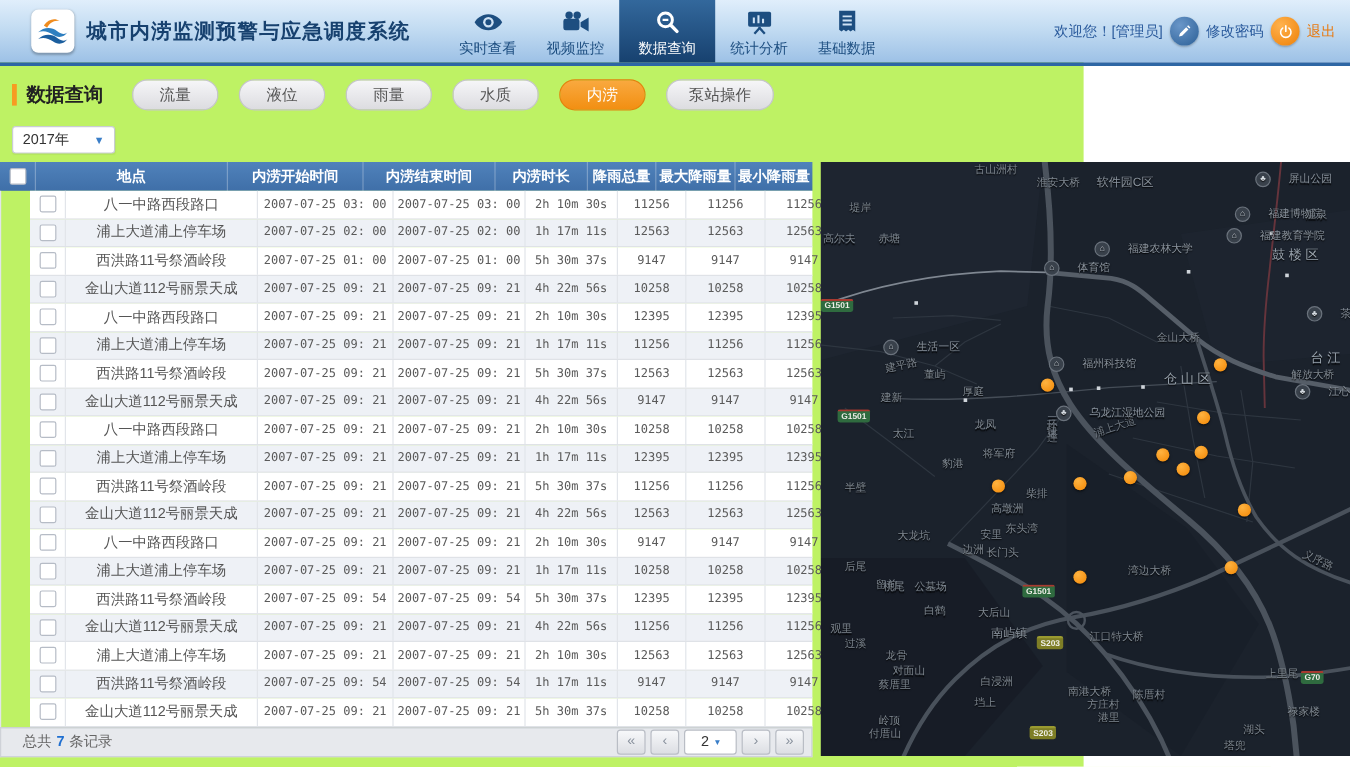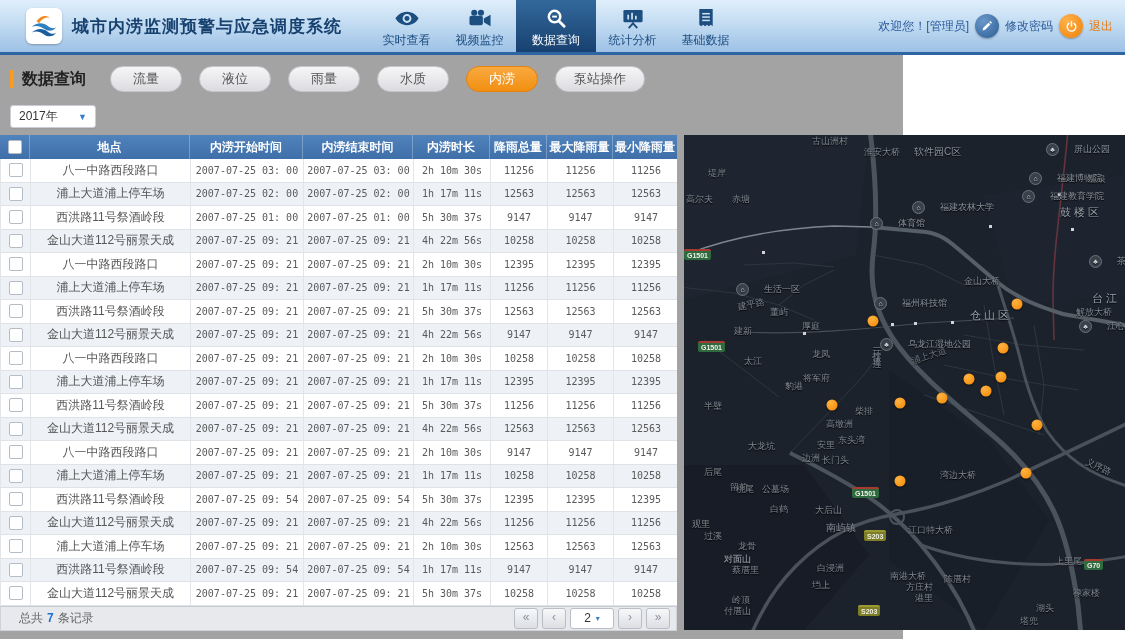--- a/index.html
+++ b/index.html
@@ -1,17 +1,17 @@
 <!DOCTYPE html>
 <html><head>
 <meta charset="utf-8">
 <style>
   html,body{margin:0;padding:0;background:#fff;}
   body{width:1125px;height:639px;overflow:hidden;font-family:"Liberation Sans","DejaVu Sans",sans-serif;}
-  .stage{position:relative;width:903px;height:639px;background:#a3a3a3;}
+  .stage{position:relative;width:903px;height:639px;background:#bef264;}
 
   
   .app-header{position:absolute;top:0;left:0;width:1125px;height:52px;
     background:linear-gradient(#e0eefb,#c3dcf2 45%,#9dc1e6);
     border-bottom:3px solid #2e66a4;display:flex;align-items:center;}
   .logo{width:36px;height:36px;background:#fff;border-radius:6px;margin-left:26px;
     box-shadow:0 1px 2px rgba(0,0,0,.25);display:flex;align-items:center;justify-content:center;flex:0 0 auto;}
   .app-title{font-size:17px;font-weight:bold;color:#17416f;margin:0 0 0 10px;letter-spacing:1px;white-space:nowrap;}
   .main-nav{display:flex;align-items:stretch;height:52px;margin-left:28px;}
   .nav-item{width:73px;height:52px;display:flex;flex-direction:column;align-items:center;justify-content:center;
@@ -48,21 +48,21 @@
   .thead .cell{border-right:1px solid rgba(255,255,255,.28);}
   .cell{display:flex;align-items:center;justify-content:center;height:100%;box-sizing:border-box;overflow:hidden;white-space:nowrap;}
   .c0{width:30px;flex:0 0 auto;}
   .c1{width:160px;flex:0 0 auto;}
   .c2{width:113px;flex:0 0 auto;}
   .c3{width:110px;flex:0 0 auto;}
   .c4{width:77px;flex:0 0 auto;}
   .c5{width:57px;flex:0 0 auto;}
   .c6{width:66px;flex:0 0 auto;}
   .c7{width:64px;flex:0 0 auto;border-right:none !important;font-family:Liberation Mono, monospace;}
-  .tbody{border-left:1px solid #e2e5ea;}
+  .tbody{border-left:1px solid #e2e5ea;padding-left:24px;}
   .trow{height:23.5px;display:flex;align-items:center;background:#fff;border-bottom:1px solid #dfe2e7;font-size:12px;color:#555;box-sizing:border-box;}
   .trow:nth-child(even){background:#eef1f6;}
   .trow .cell{border-right:1px solid #e2e5ea;}
   .trow .num{font-family:"DejaVu Sans Mono","Liberation Mono",monospace;font-size:10px;color:#5a5a5a;}
   .checkbox{width:12px;height:12px;background:#fff;border:1px solid #b6bcc6;border-radius:2px;cursor:pointer;}
   .tfoot{height:23px;background:#e7e9ed;border:1px solid #cfd2d8;border-top:1px solid #c8ccd2;display:flex;align-items:center;
     font-size:12px;color:#666;padding:0 6px 0 18px;box-sizing:content-box;}
   .tfoot b{color:#1f6fd0;margin:0 4px;}
   .pager{margin-left:auto;display:flex;align-items:center;gap:4px;}
   .pager .pbtn{width:22px;height:19px;border:1px solid #b9bdc5;border-radius:3px;background:linear-gradient(#f7f8fa,#dcdee3);
@@ -541,21 +541,21 @@
         <span class="mlabel " style="left: 280px; top: 140px;">金山大桥</span>
         <span class="mlabel district" style="left: 408px; top: 156px;">台江</span>
         <span class="mlabel " style="left: 392px; top: 171px;">解放大桥</span>
         <span class="mlabel " style="left: 54px; top: 166px; transform: rotate(-12deg);">建平路</span>
         <span class="mlabel " style="left: 86px; top: 171px;">董屿</span>
         <span class="mlabel " style="left: 50px; top: 190px;">建新</span>
         <span class="mlabel " style="left: 118px; top: 185px;">厚庭</span>
         <span class="mlabel district" style="left: 286px; top: 173px;">仓山区</span>
         <span class="mlabel " style="left: 128px; top: 213px;">龙凤</span>
         <span class="mlabel " style="left: 60px; top: 220px;">太江</span>
-        <span class="mlabel " style="left: 119px; top: 237px;">将军府</span>
+        <span class="mlabel " style="left: 135px; top: 237px;">将军府</span>
         <span class="mlabel " style="left: 101px; top: 245px;">豹港</span>
         <span class="mlabel " style="left: 20px; top: 265px;">半壁</span>
         <span class="mlabel " style="left: 171px; top: 270px;">柴排</span>
         <span class="mlabel " style="left: 142px; top: 283px;">高墩洲</span>
         <span class="mlabel " style="left: 64px; top: 305px;">大龙坑</span>
         <span class="mlabel " style="left: 154px; top: 299px;">东头湾</span>
         <span class="mlabel " style="left: 133px; top: 304px;">安里</span>
         <span class="mlabel " style="left: 118px; top: 317px;">边洲</span>
         <span class="mlabel " style="left: 138px; top: 319px;">长门头</span>
         <span class="mlabel " style="left: 20px; top: 331px;">后尾</span>
@@ -563,21 +563,21 @@
         <span class="mlabel " style="left: 256px; top: 334px;">湾边大桥</span>
         <span class="mlabel " style="left: 52px; top: 348px;">桃尾</span>
         <span class="mlabel " style="left: 78px; top: 348px;">公墓场</span>
         <span class="mlabel " style="left: 86px; top: 368px;">白鹤</span>
         <span class="mlabel " style="left: 131px; top: 369px;">大后山</span>
         <span class="mlabel " style="left: 8px; top: 383px;">观里</span>
         <span class="mlabel md" style="left: 142px; top: 386px;">南屿镇</span>
         <span class="mlabel " style="left: 224px; top: 389px;">江口特大桥</span>
         <span class="mlabel " style="left: 20px; top: 395px;">过溪</span>
         <span class="mlabel " style="left: 54px; top: 405px;">龙骨</span>
-        <span class="mlabel " style="left: 40px; top: 418px; font-weight: bold;">对面山</span>
+        <span class="mlabel " style="left: 60px; top: 418px;">对面山</span>
         <span class="mlabel " style="left: 371px; top: 420px;">上里尾</span>
         <span class="mlabel " style="left: 48px; top: 429px;">蔡厝里</span>
         <span class="mlabel " style="left: 133px; top: 427px;">白浸洲</span>
         <span class="mlabel " style="left: 206px; top: 435px;">南港大桥</span>
         <span class="mlabel " style="left: 260px; top: 438px;">陈厝村</span>
         <span class="mlabel " style="left: 222px; top: 446px;">方庄村</span>
         <span class="mlabel " style="left: 128px; top: 444px;">垱上</span>
         <span class="mlabel " style="left: 231px; top: 457px;">港里</span>
         <span class="mlabel " style="left: 389px; top: 452px;">禄家楼</span>
         <span class="mlabel " style="left: 48px; top: 459px;">岭顶</span>

